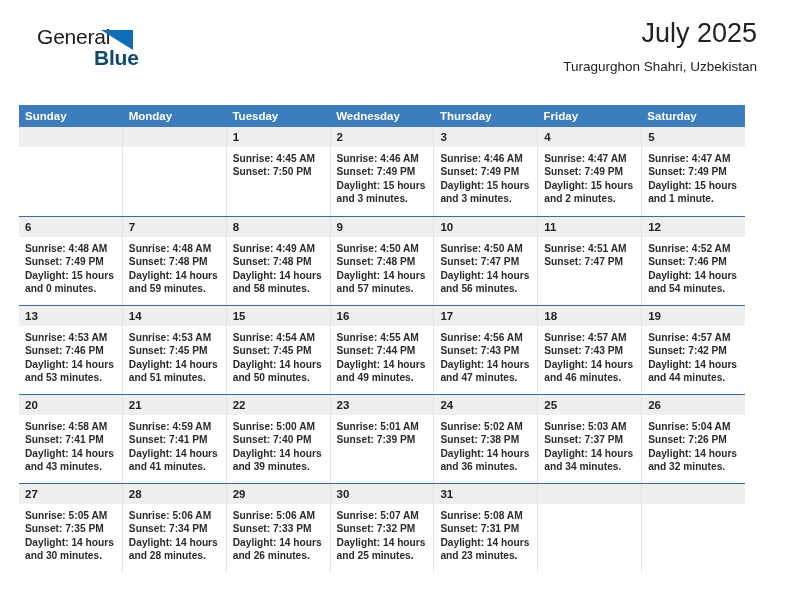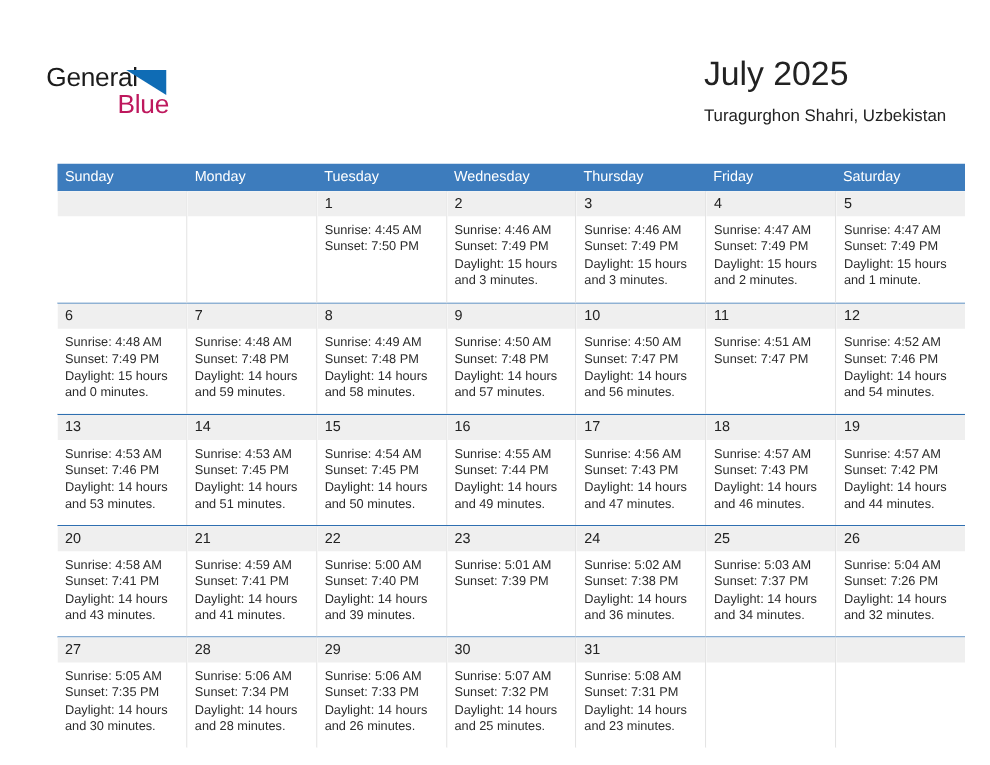--- a/index.html
+++ b/index.html
@@ -19,21 +19,20 @@
     width: 792px;
     height: 612px;
     box-sizing: border-box;
     padding: 0 33px;
   }
 
   
   .header {
     position: relative;
     height: 72px;
-    margin-top: 26px;
   }
   .logo {
     position: absolute;
     left: 4px;
     top: 25px;
     width: 180px;
     height: 50px;
   }
   .logo-general {
     position: absolute;
@@ -52,48 +51,50 @@
     height: 0;
     border-left: 32px solid transparent;
     border-top: 20px solid #0f6cb5;
   }
   .logo-blue {
     position: absolute;
     left: 57px;
     top: 21px;
     font-size: 21px;
     letter-spacing: -0.2px;
-    color: #be185d;
+    color: #0c4a6e;
+    font-weight: bold;
   }
 
   .title-block {
     position: absolute;
     right: 2px;
     top: 18px;
-    text-align: left;
+    text-align: right;
   }
   .cal-title {
     font-size: 27px;
     color: #222222;
     line-height: 30px;
     font-weight: normal;
   }
   .cal-subtitle {
     font-size: 13.5px;
     color: #222222;
     margin-top: 11px;
     line-height: 16px;
   }
 
   
   .calendar {
     position: absolute;
-    left: 46px;
+    left: 19px;
     top: 105px;
     width: 726px;
+    font-weight: bold;
   }
   .dow-row {
     display: flex;
     background: #3d7cbd;
   }
   .dow {
     flex: 1 1 0;
     color: #ffffff;
     font-size: 11.5px;
     line-height: 14px;

